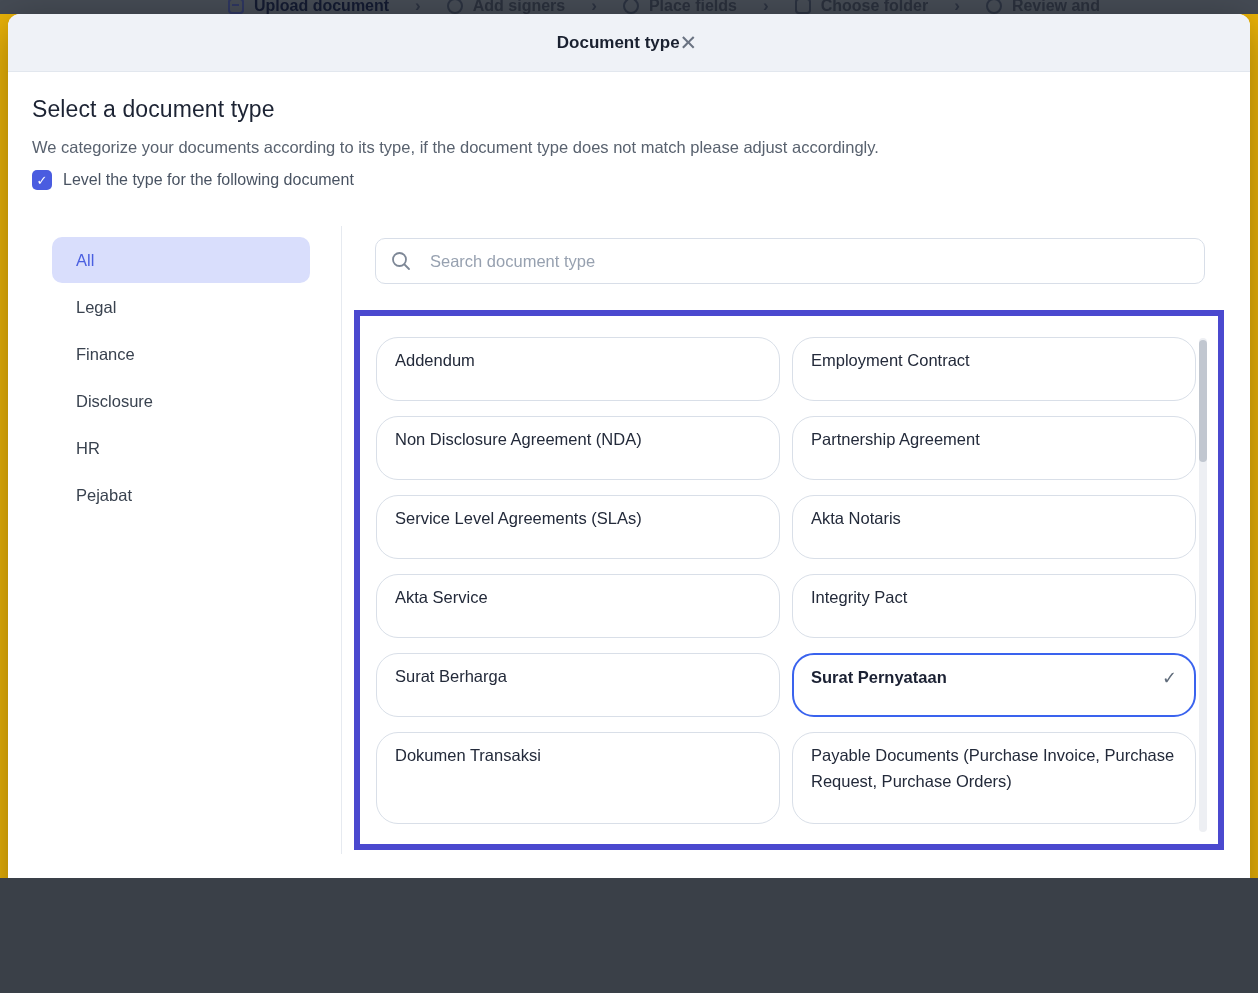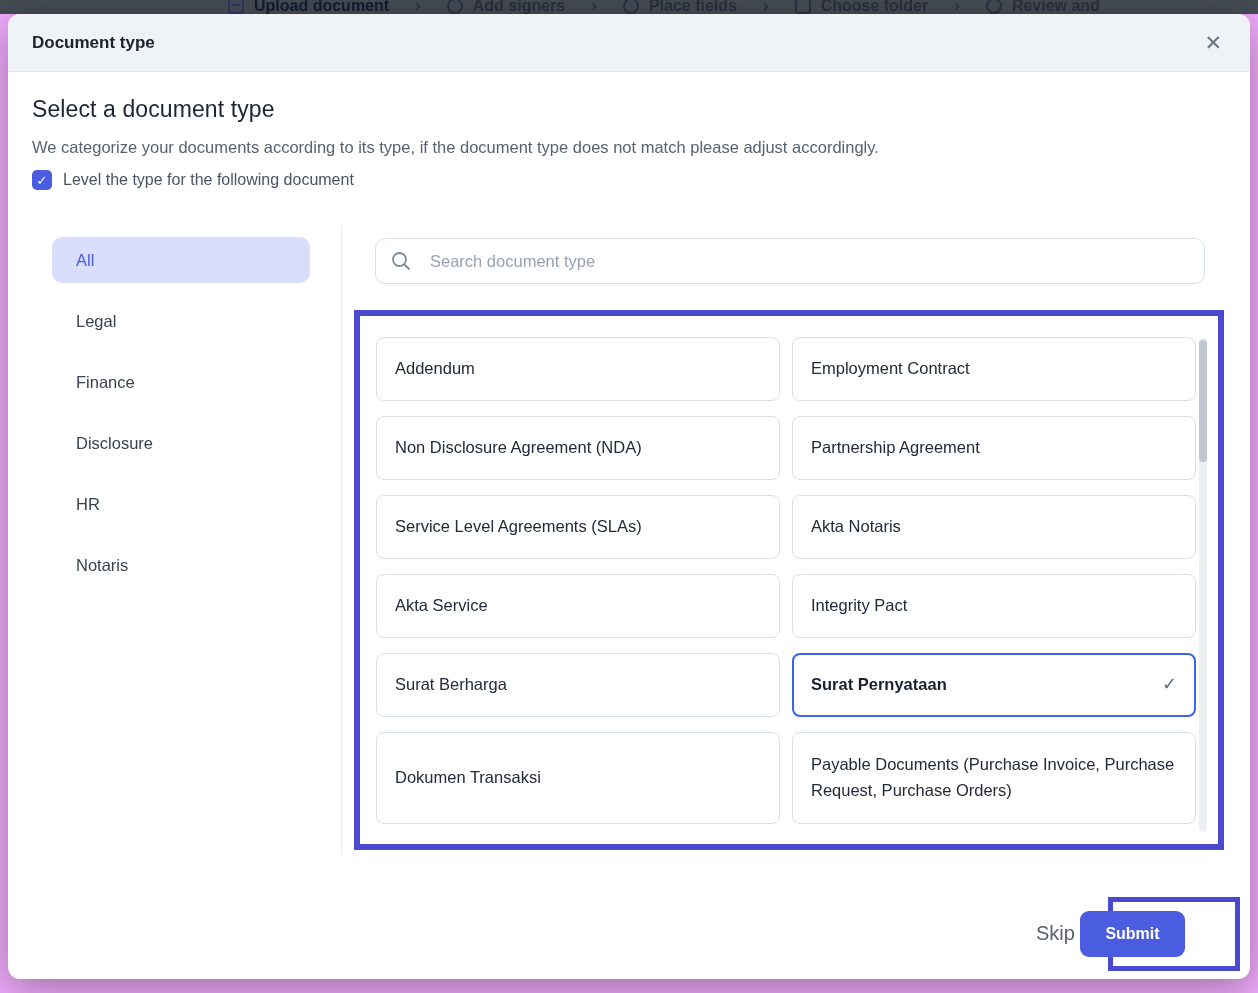--- a/index.html
+++ b/index.html
@@ -1,61 +1,61 @@
 <!DOCTYPE html>
 <html><head>
 <meta charset="utf-8">
 <style>
   *{box-sizing:border-box;margin:0;padding:0}
   html,body{width:1258px;height:993px}
   body{font-family:"Liberation Sans","DejaVu Sans",sans-serif;background:#3a4048}
 
-  .stage{position:relative;width:1258px;height:993px;background:#f0abfc;overflow:hidden}
+  .stage{position:relative;width:1258px;height:878px;background:#eab308;overflow:hidden}
 
   
   .top-strip{position:absolute;left:0;top:0;width:1258px;height:14px;background:#454b54;overflow:hidden}
   .stepper{position:absolute;left:228px;top:-9px;display:flex;align-items:center;height:30px;white-space:nowrap}
   .step{display:inline-flex;align-items:center;gap:10px}
   .step-label{font-size:16px;color:#2a303c;font-weight:600}
   .step:nth-of-type(1) .step-label{color:#141b31;font-weight:700}
   .chev{color:#2b3240;font-size:17px;font-weight:700;margin:0 26px}
   .step-icon{width:16px;height:16px;border:2px solid #2b3240;border-radius:4px;display:inline-block;position:relative;flex:none}
   .document-icon{border-color:#2e3660}
   .document-icon::after{content:'';position:absolute;left:2px;top:4px;width:7px;height:2px;background:#2e3660}
   .person-icon,.circle-icon{border-radius:50%}
   .pen-icon{border-radius:2px 50% 50% 50%;transform:rotate(45deg)}
   .folder-icon::before{content:'';position:absolute;top:-5px;left:0;width:7px;height:3px;border:2px solid #2b3240;border-bottom:none;border-radius:2px 2px 0 0}
 
   
   .modal{position:absolute;left:8px;top:14px;width:1242px;height:965px;background:#ffffff;border-radius:12px;overflow:hidden;box-shadow:0 10px 40px rgba(0,0,0,.35)}
-  .modal-header{position:absolute;left:0;top:0;width:100%;height:58px;background:#eff2f7;border-bottom:1px solid #e2e7ee;display:flex;align-items:center;justify-content:space-between;padding:0 28px 0 24px}
+  .modal-header{position:absolute;left:0;top:0;width:100%;height:58px;background:#eff2f7;border-bottom:1px solid #e2e7ee;display:flex;align-items:center;justify-content:center;padding:0 28px 0 24px}
   .modal-title{font-size:17px;font-weight:700;color:#1a2130}
   .close{font-size:21px;color:#6a7382;cursor:pointer;line-height:1}
 
   .title{position:absolute;left:24px;top:82px;font-size:23px;font-weight:400;color:#1c2333;letter-spacing:.1px}
   .subtitle{position:absolute;left:24px;top:124px;font-size:16.5px;color:#59626f}
   .keep-row{position:absolute;left:24px;top:156px;display:flex;align-items:center;gap:11px;cursor:pointer}
   .checkbox{width:20px;height:20px;background:#4a5ce0;border-radius:5px;color:#fff;font-size:13px;font-weight:700;display:flex;align-items:center;justify-content:center;flex:none}
   .keep-label{font-size:16px;color:#495362}
 
-  .sidebar{position:absolute;left:44px;top:223px;width:258px;display:flex;flex-direction:column;gap:15px}
+  .sidebar{position:absolute;left:44px;top:223px;width:258px;display:flex;flex-direction:column;gap:1px}
   .side-item{height:46px;display:flex;align-items:center;padding:0 24px;font-size:16.5px;color:#39424f;border-radius:10px;cursor:pointer}
   .side-item.selected{background:#d9defc;color:#4a5fe0}
 
   .vdivider{position:absolute;left:333px;top:212px;width:1px;height:628px;background:#e6eaf0}
 
   .search{position:absolute;left:367px;top:224px;width:830px;height:46px;border:1px solid #d8dee8;border-radius:10px;display:flex;align-items:center;padding:0 14px;gap:18px;background:#fff}
   .search svg{flex:none}
   .search input{border:none;outline:none;font-size:16.5px;color:#333a47;flex:1;font-family:inherit;background:transparent}
   .search input::placeholder{color:#97a1b0}
 
   .grid-annotation{position:absolute;left:346px;top:296px;width:870px;height:540px;border:6px solid #4b49cf;pointer-events:none;z-index:6}
 
   .cards{position:absolute;left:368px;top:323px;width:820px;display:grid;grid-template-columns:1fr 1fr;column-gap:12px;row-gap:15px}
-  .card{min-height:64px;border:1px solid #d9dfe8;border-radius:8px;display:flex;align-items:center;padding:10px 18px;font-size:16.5px;color:#232a3a;background:#fff;cursor:pointer;line-height:1.55}
+  .card{min-height:64px;border:1px solid #d9dfe8;border-radius:22px;display:flex;padding:10px 18px;font-size:16.5px;color:#232a3a;background:#fff;cursor:pointer;line-height:1.55}
   .card.tall{min-height:92px}
   .card.selected{border:2px solid #3a63ee;font-weight:700;color:#1b2133;justify-content:space-between;padding:10px 17px}
   .card .check{color:#5f6b7a;font-size:18px;font-weight:400;margin-left:12px}
 
   .scrollbar{position:absolute;left:1191px;top:324px;width:8px;height:494px;background:#edeff3;border-radius:4px;z-index:7}
   .thumb{position:absolute;left:0;top:2px;width:8px;height:122px;background:#c1c7d0;border-radius:4px}
 
   .skip{position:absolute;left:1028px;top:908px;font-size:20px;color:#59626f;cursor:pointer;z-index:5}
   .submit-annotation{position:absolute;left:1100px;top:883px;width:132px;height:74px;border:5px solid #4b49cf;z-index:4;pointer-events:none}
   .submit{position:absolute;left:1072px;top:897px;width:105px;height:46px;background:#4a5ce0;color:#fff;border:none;border-radius:9px;font-size:16px;font-weight:700;cursor:pointer;z-index:5;font-family:inherit}
@@ -108,21 +108,21 @@
       <span class="checkbox">✓</span>
       <span class="keep-label">Level the type for the following document</span>
     </div>
 
     <div class="sidebar" id="sidebar">
         <div class="side-item selected">All</div>
         <div class="side-item">Legal</div>
         <div class="side-item">Finance</div>
         <div class="side-item">Disclosure</div>
         <div class="side-item">HR</div>
-        <div class="side-item">Notaris</div>
+        <div class="side-item">Pejabat</div>
       </div>
     <div class="vdivider"></div>
 
     <div class="search">
       <svg width="22" height="22" viewBox="0 0 22 22">
         <circle cx="9.5" cy="9.5" r="6.5" fill="none" stroke="#7d8796" stroke-width="1.8"></circle>
         <line x1="14.5" y1="14.5" x2="19" y2="19" stroke="#7d8796" stroke-width="1.8" stroke-linecap="round"></line>
       </svg>
       <input placeholder="Search document type" style="">
     </div>

